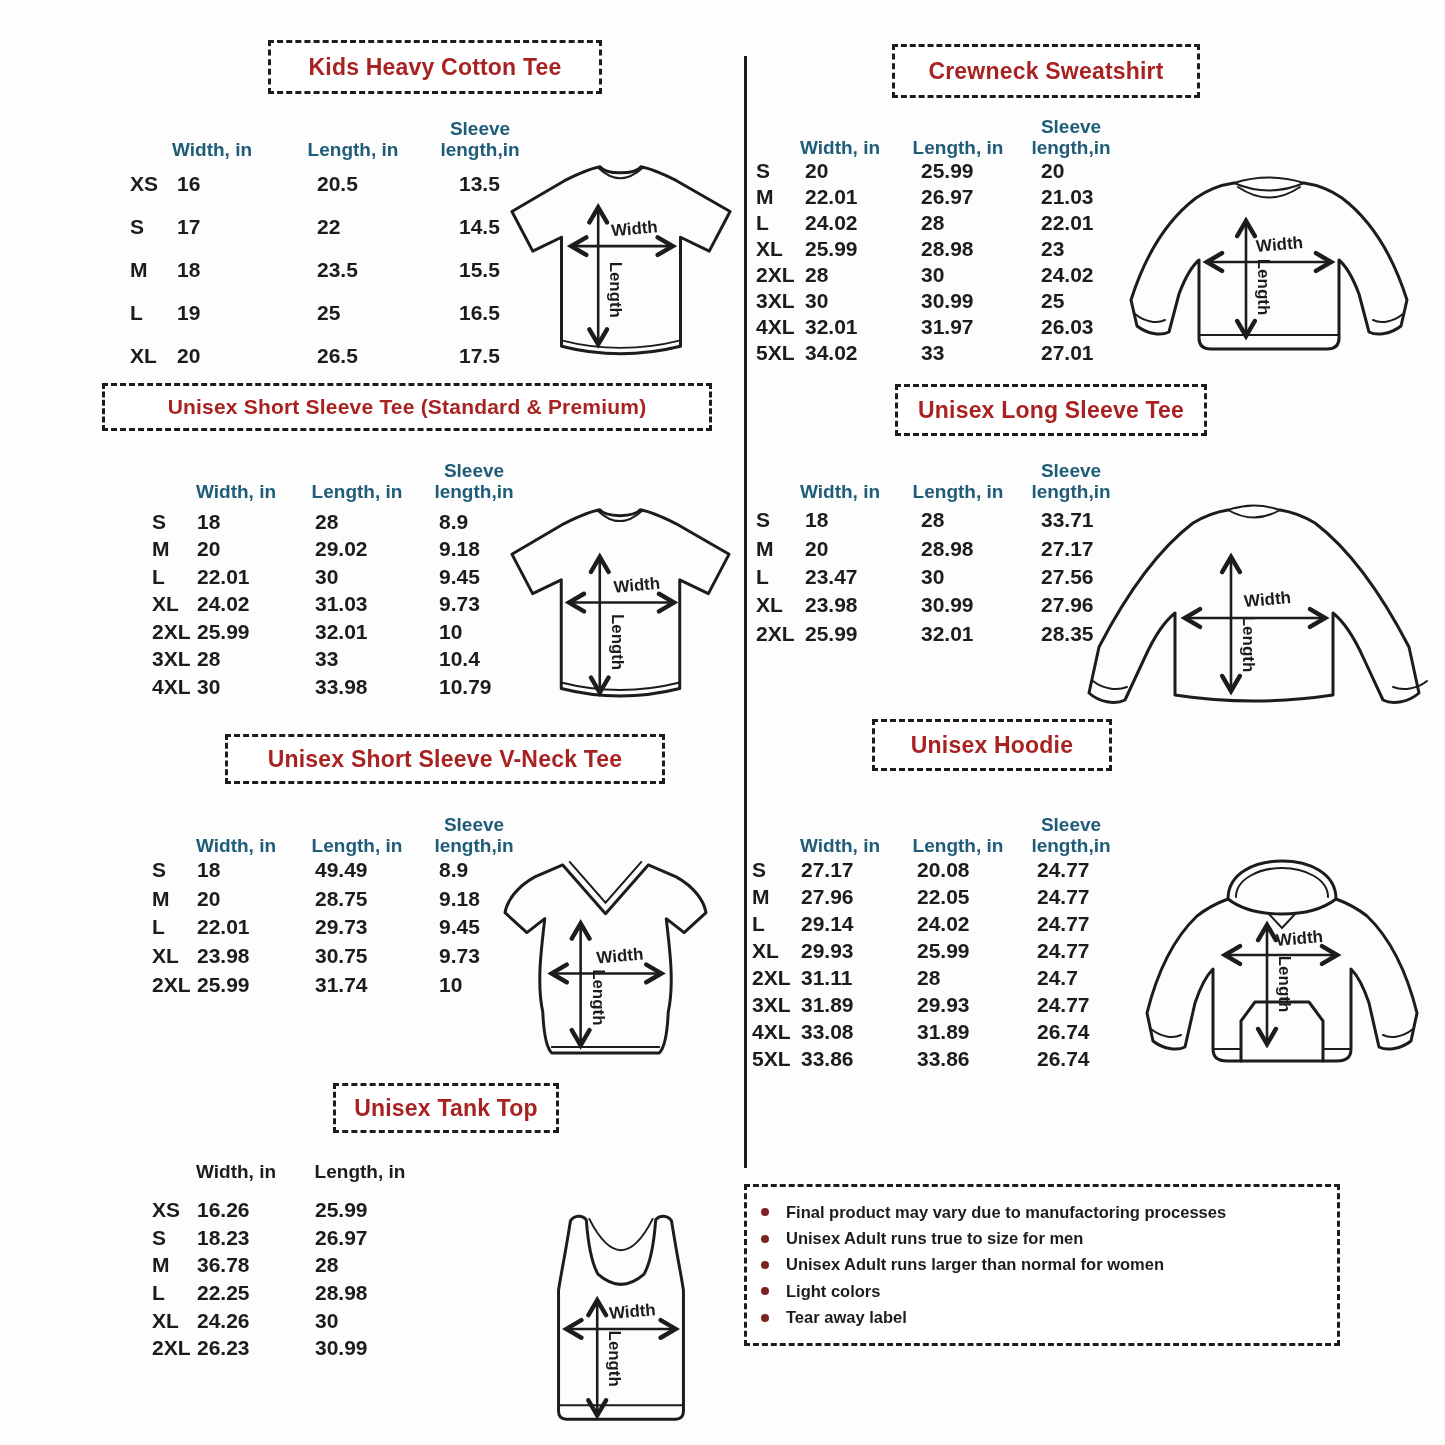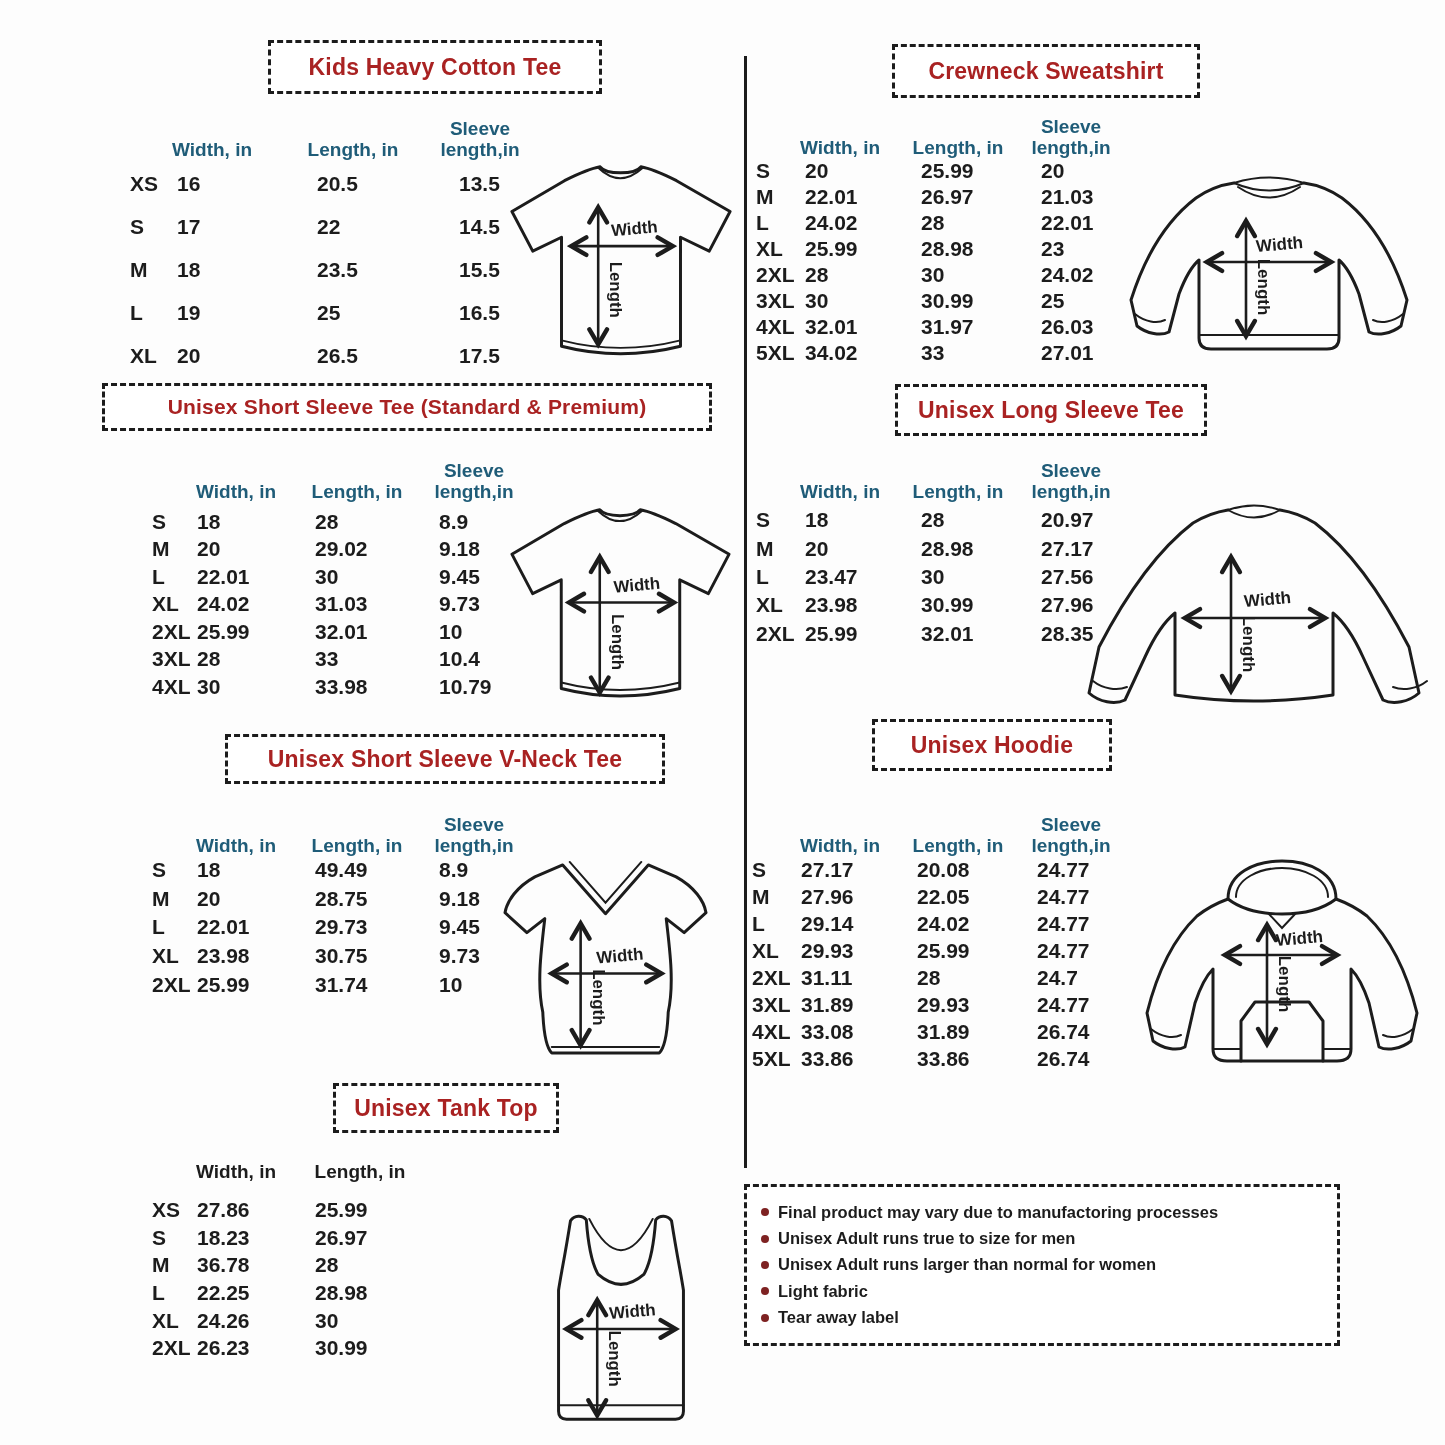--- a/index.html
+++ b/index.html
@@ -20,21 +20,21 @@
   .gridT{grid-template-columns:40px 118px 130px;}
   .tbody .row{display:grid;align-items:center;font-weight:bold;font-size:21px;}
   .tbody .c{padding-left:5px;white-space:nowrap;}
   .tbody .size{padding-left:0;}
   .divider{width:3px;background:#1c1c1c;}
   svg text{fill:var(--text);font-weight:bold;font-size:17px;font-family:"Liberation Sans","DejaVu Sans",sans-serif;}
   .g{fill:none;stroke:#1c1c1c;stroke-width:3;stroke-linecap:round;stroke-linejoin:round;}
   .g2{fill:none;stroke:#1c1c1c;stroke-width:2;stroke-linecap:round;}
   .arr{stroke:#1c1c1c;stroke-width:2.6;}
   .notesbox{border:3px dashed #1c1c1c;padding:12px 14px;display:flex;flex-direction:column;justify-content:space-around;background:#fff;}
-  .note{display:flex;align-items:center;gap:9px;font-weight:bold;font-size:16.5px;white-space:nowrap;}
+  .note{display:flex;align-items:center;gap:17px;font-weight:bold;font-size:16.5px;white-space:nowrap;}
   .dot{width:8px;height:8px;border-radius:50%;background:var(--bullet-maroon);flex:0 0 8px;}
 </style>
 </head>
 <body>
 
 <svg width="0" height="0" style="position:absolute" aria-hidden="true">
   <defs>
     <marker id="ah" viewBox="0 0 10 10" refX="7.5" refY="5" markerWidth="9" markerHeight="9" orient="auto-start-reverse">
       <path d="M1.5,1.2 L8,5 L1.5,8.8" fill="none" stroke="#1c1c1c" stroke-width="1.9" stroke-linecap="round"></path>
     </marker>
@@ -257,21 +257,21 @@
   <span>Width, in</span>
   <span>Length, in</span>
   <span>Sleeve length,in</span>
 </div>
 <div class="abs tbody" style="left:756px;top:506px;width:386px;">
 
     <div class="row gridR" style="height:28.4px;">
       <span class="c size">S</span>
       <span class="c">18</span>
       <span class="c">28</span>
-      <span class="c">20.97</span>
+      <span class="c">33.71</span>
     </div>
 
     <div class="row gridR" style="height:28.4px;">
       <span class="c size">M</span>
       <span class="c">20</span>
       <span class="c">28.98</span>
       <span class="c">27.17</span>
     </div>
 
     <div class="row gridR" style="height:28.4px;">
@@ -448,21 +448,21 @@
 </div>
 <div class="abs thead black gridT" style="left:137px;top:1146px;width:288px;height:36px;">
   <span></span>
   <span>Width, in</span>
   <span>Length, in</span>
 </div>
 <div class="abs tbody" style="left:152px;top:1196px;width:288px;">
 
     <div class="row gridT" style="height:27.7px;">
       <span class="c size">XS</span>
-      <span class="c">27.86</span>
+      <span class="c">16.26</span>
       <span class="c">25.99</span>
     </div>
 
     <div class="row gridT" style="height:27.7px;">
       <span class="c size">S</span>
       <span class="c">18.23</span>
       <span class="c">26.97</span>
     </div>
 
     <div class="row gridT" style="height:27.7px;">
@@ -512,20 +512,20 @@
     </div>
 
     <div class="note">
       <span class="dot"></span>
       <span>Unisex Adult runs larger than normal for women</span>
     </div>
 
 
     <div class="note">
       <span class="dot"></span>
-      <span>Light fabric</span>
+      <span>Light colors</span>
     </div>
 
     <div class="note">
       <span class="dot"></span>
       <span>Tear away label</span>
     </div>
   </div>
 
 </body></html>

